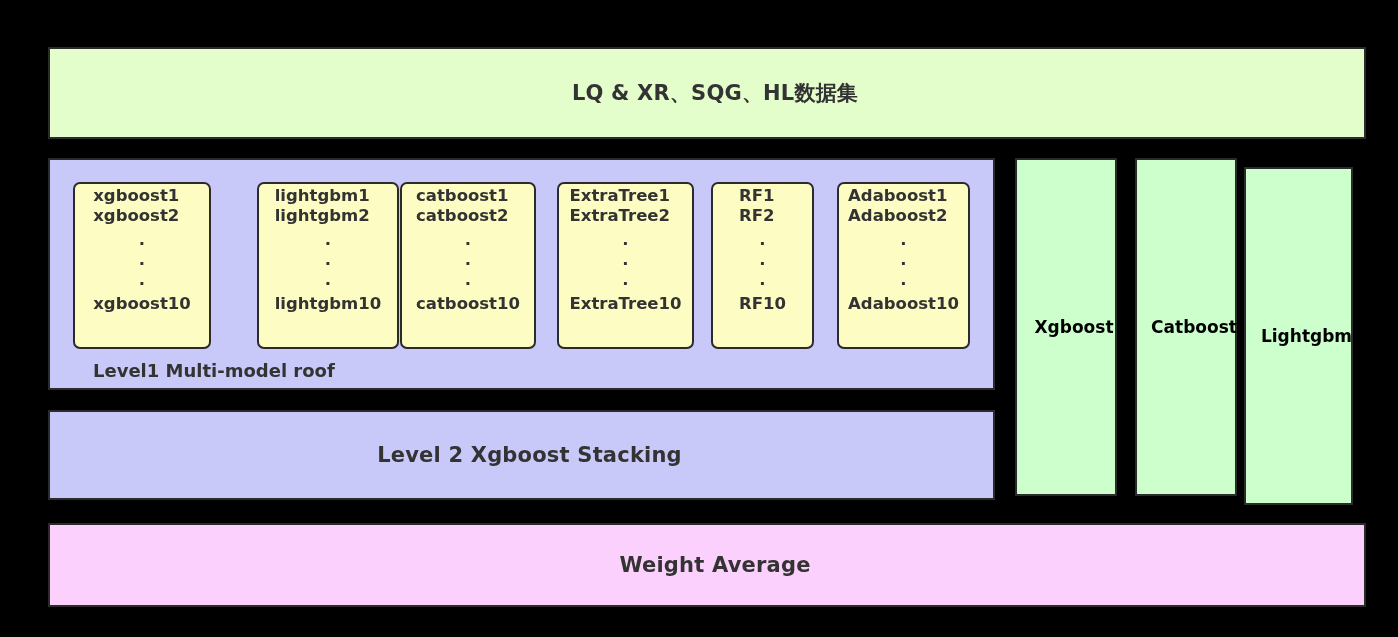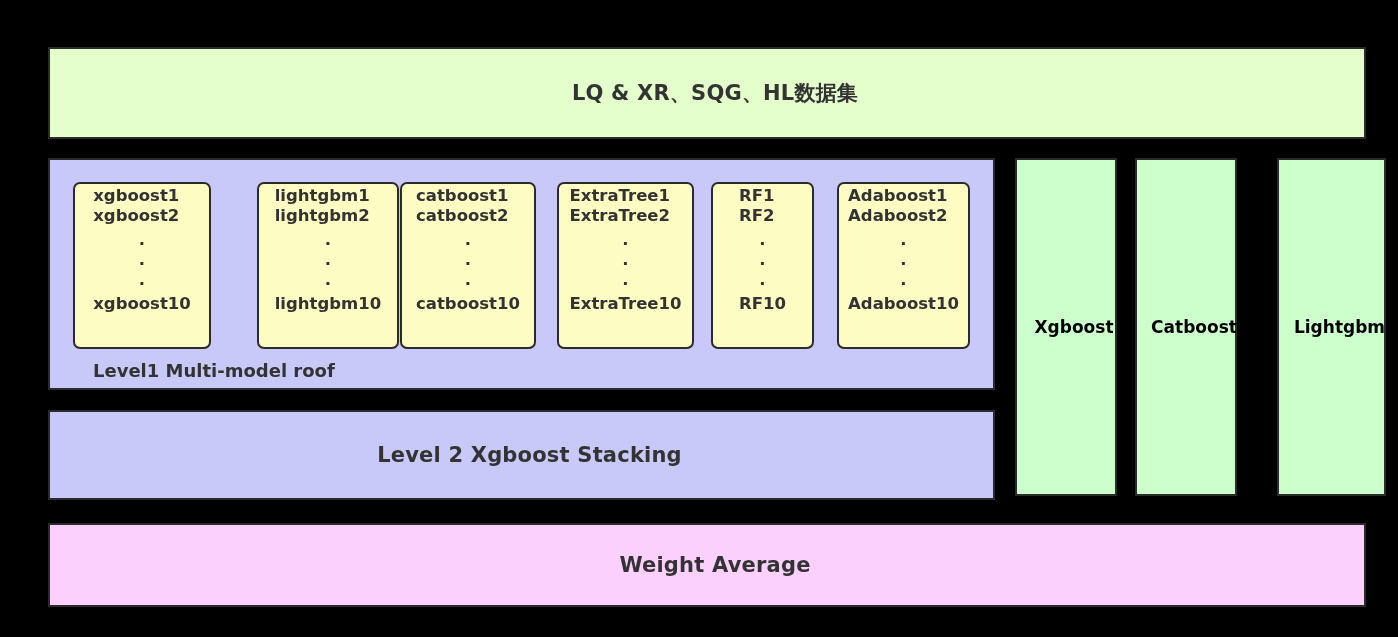--- a/index.html
+++ b/index.html
@@ -224,21 +224,21 @@
 
     <span id="level1-label">Level1 Multi-model roof</span>
   </div>
 
   <div class="box green-col" style="left:1015px; width:102px;">
     <span class="green-col-label">Xgboost</span>
   </div>
   <div class="box green-col" style="left:1135px; width:102px;">
     <span class="green-col-label">Catboost</span>
   </div>
-  <div class="box green-col" style="left:1277px; width:109px;">
+  <div class="box green-col" style="left:1244px; width:109px;margin-top:9px;">
     <span class="green-col-label">Lightgbm</span>
   </div>
 
   <div class="box" id="level2-bar">
     <span class="bar-title">Level 2 Xgboost Stacking</span>
   </div>
 
   <div class="box" id="weight-bar">
     <span class="bar-title">Weight Average</span>
   </div>

